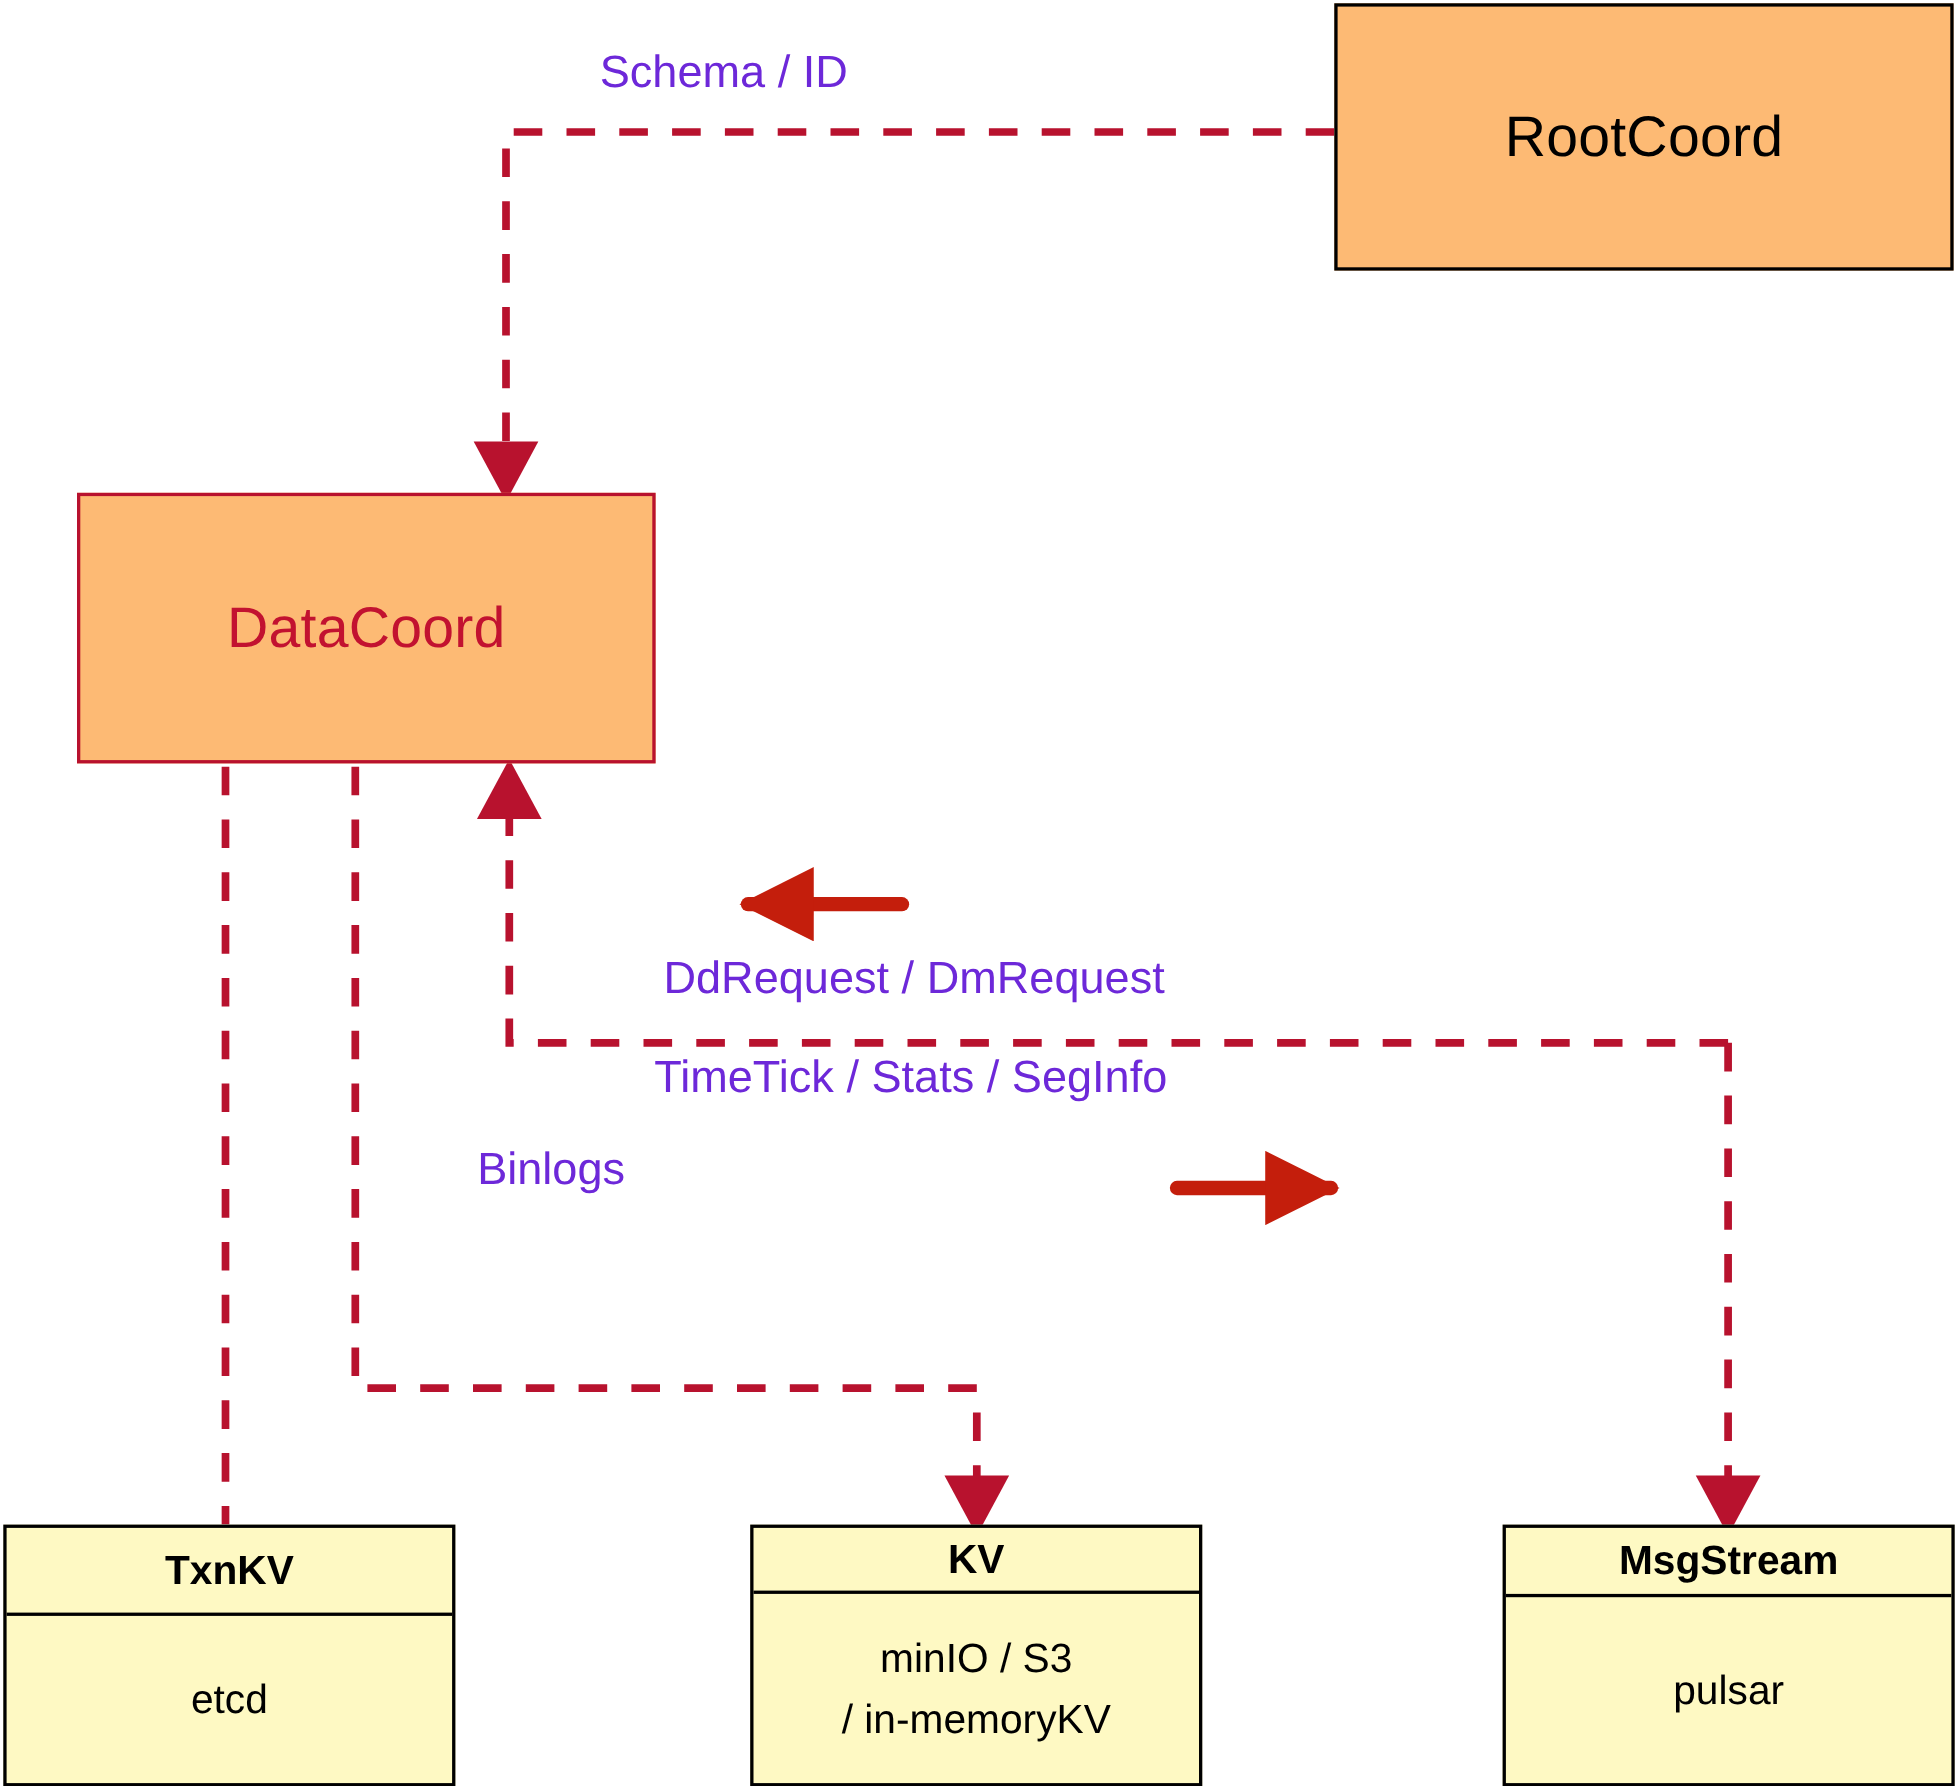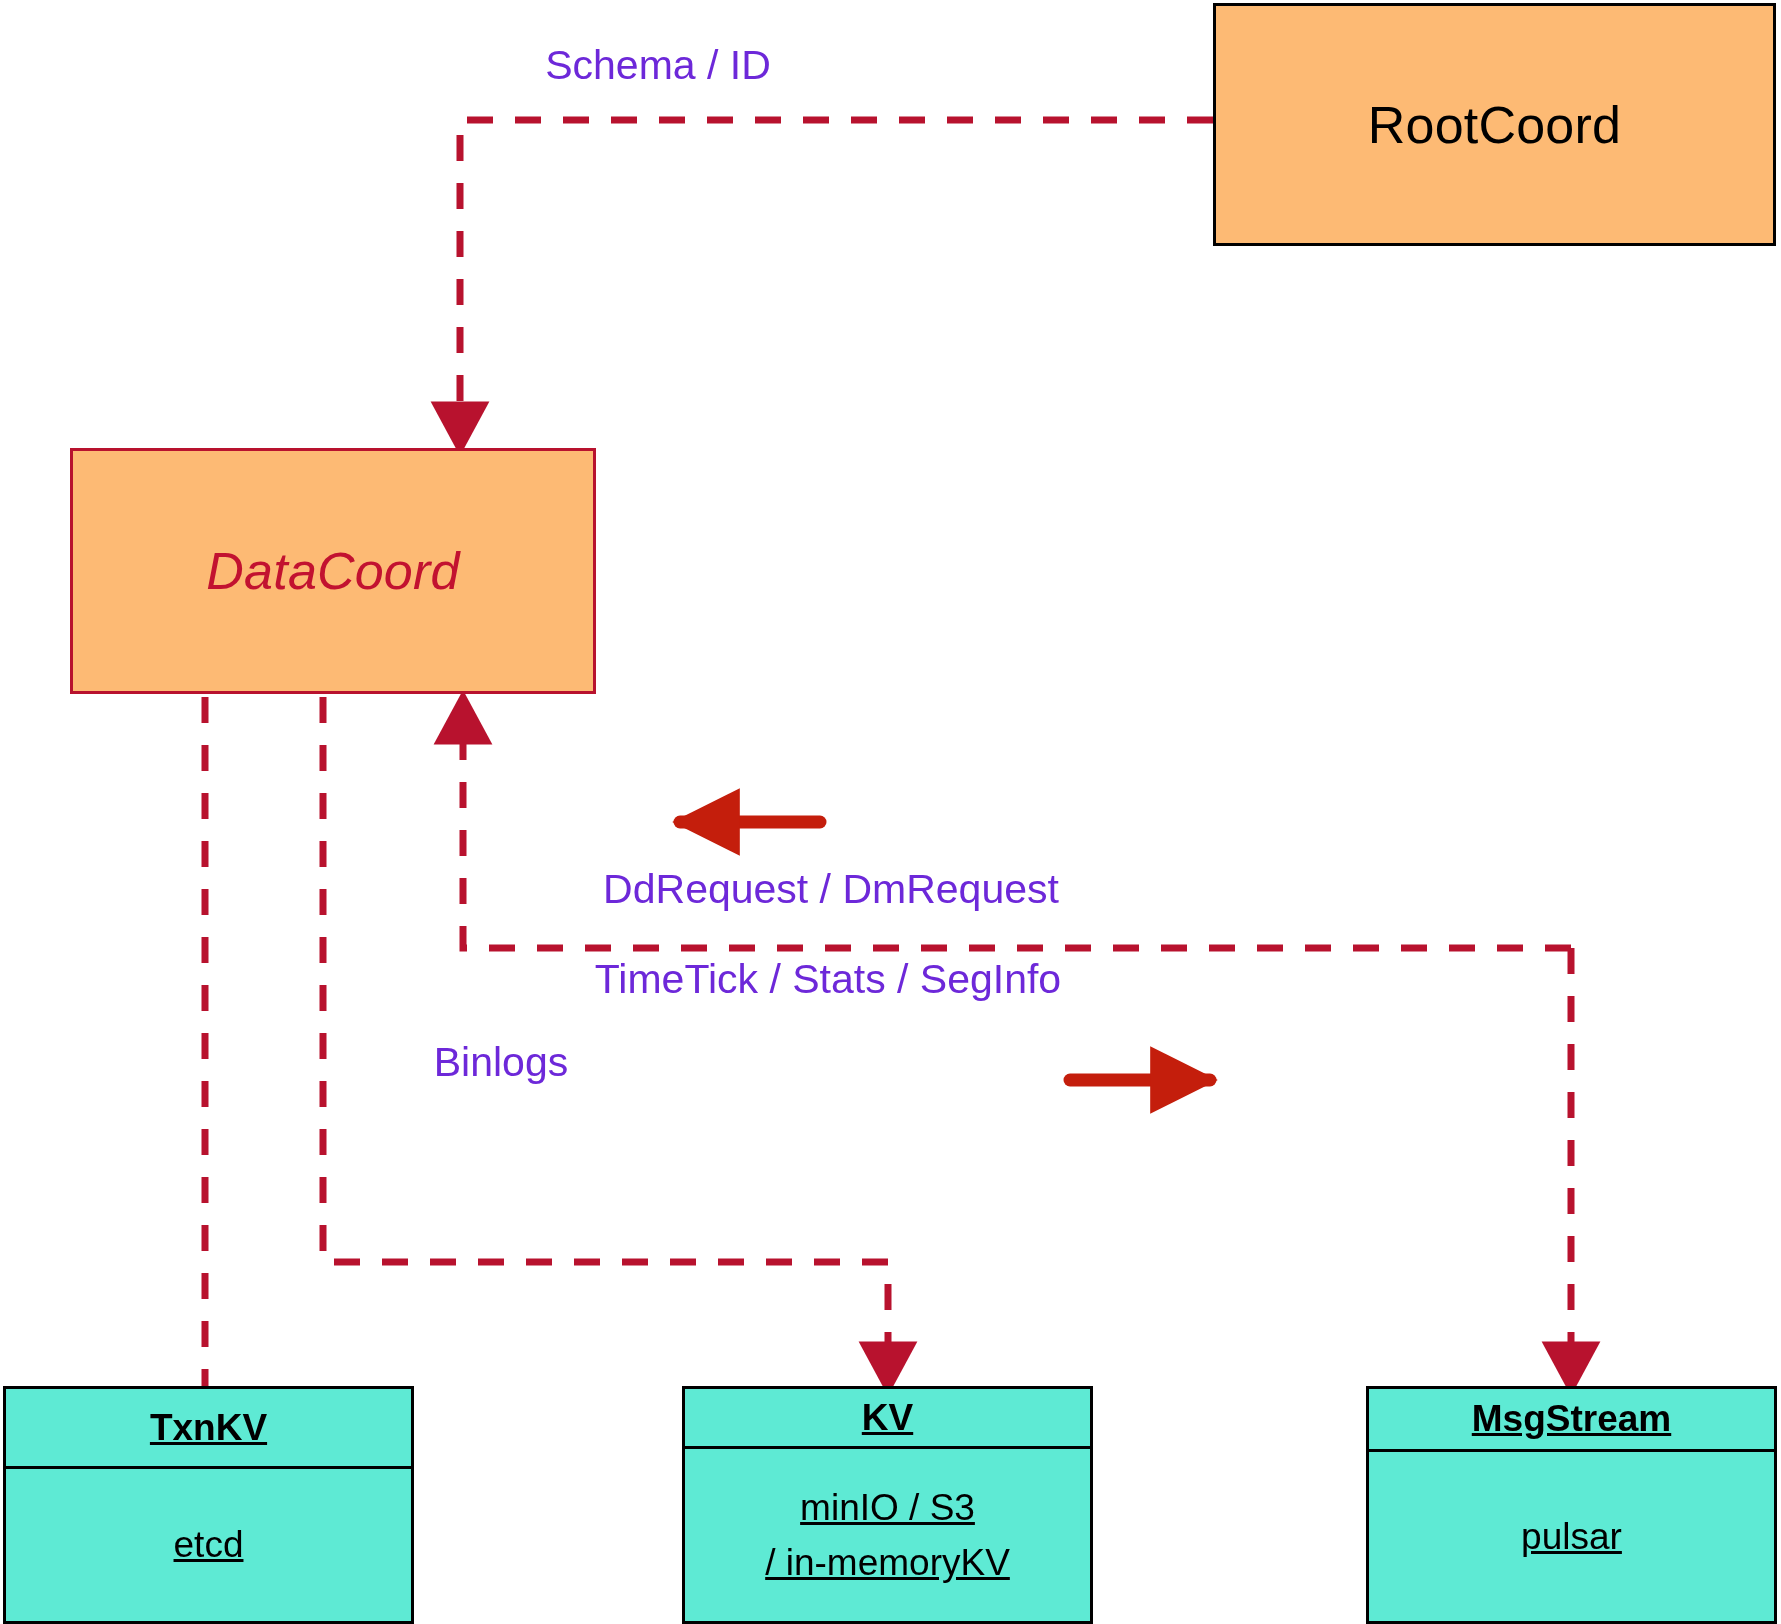--- a/index.html
+++ b/index.html
@@ -33,42 +33,40 @@
     border: 3px solid #000000;
     display: flex;
     align-items: center;
     justify-content: center;
   }
   .node-accent {
     border: 3px solid #b8122e;
     display: flex;
     align-items: center;
     justify-content: center;
-    font-style: italic;
   }
   .node-title-plain {
     font-size: 52px;
     color: #000000;
     font-weight: 400;
     letter-spacing: 0.2px;
   }
   .node-title-accent {
     font-size: 52px;
     color: #c21230;
     font-weight: 400;
     letter-spacing: 0.2px;
   }
   .node-split {
     position: absolute;
     box-sizing: border-box;
     border: 3px solid #000000;
-    background: #5eead4;
+    background: #fef9c3;
     display: flex;
     flex-direction: column;
-    text-decoration: underline;
   }
   .split-head {
     box-sizing: border-box;
     border-bottom: 3px solid #000000;
     display: flex;
     align-items: center;
     justify-content: center;
     font-weight: bold;
     font-size: 37px;
     color: #000000;

